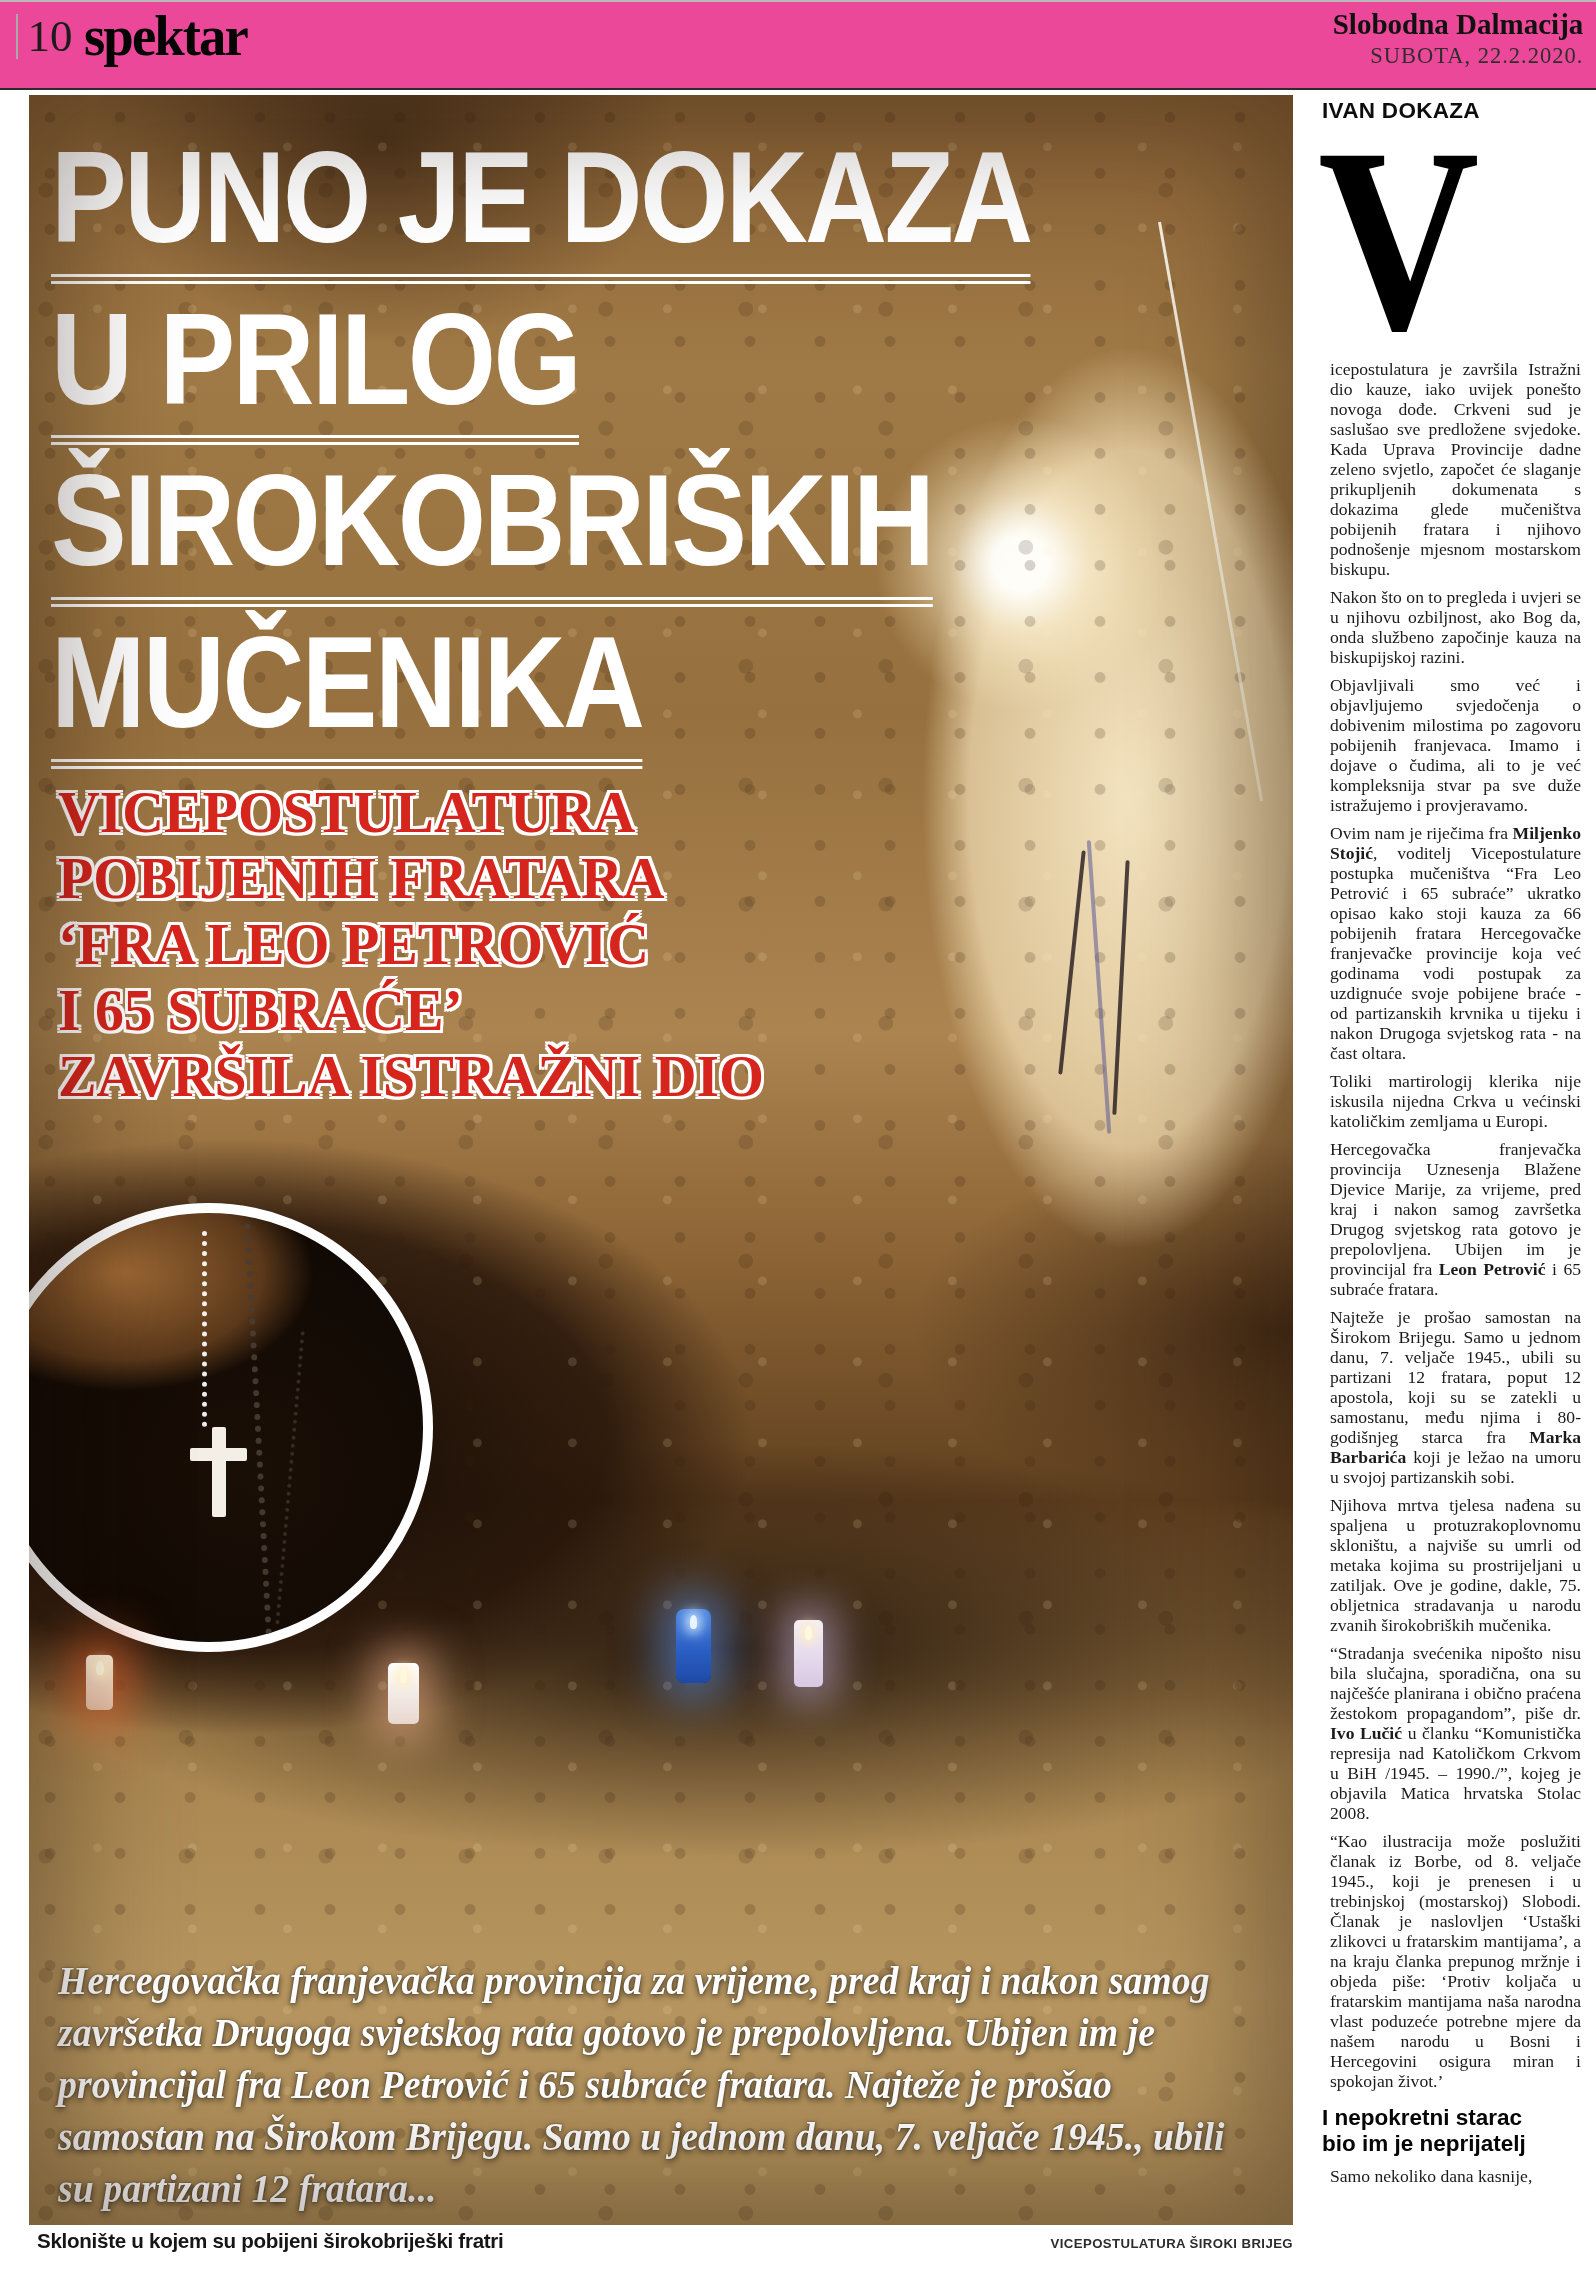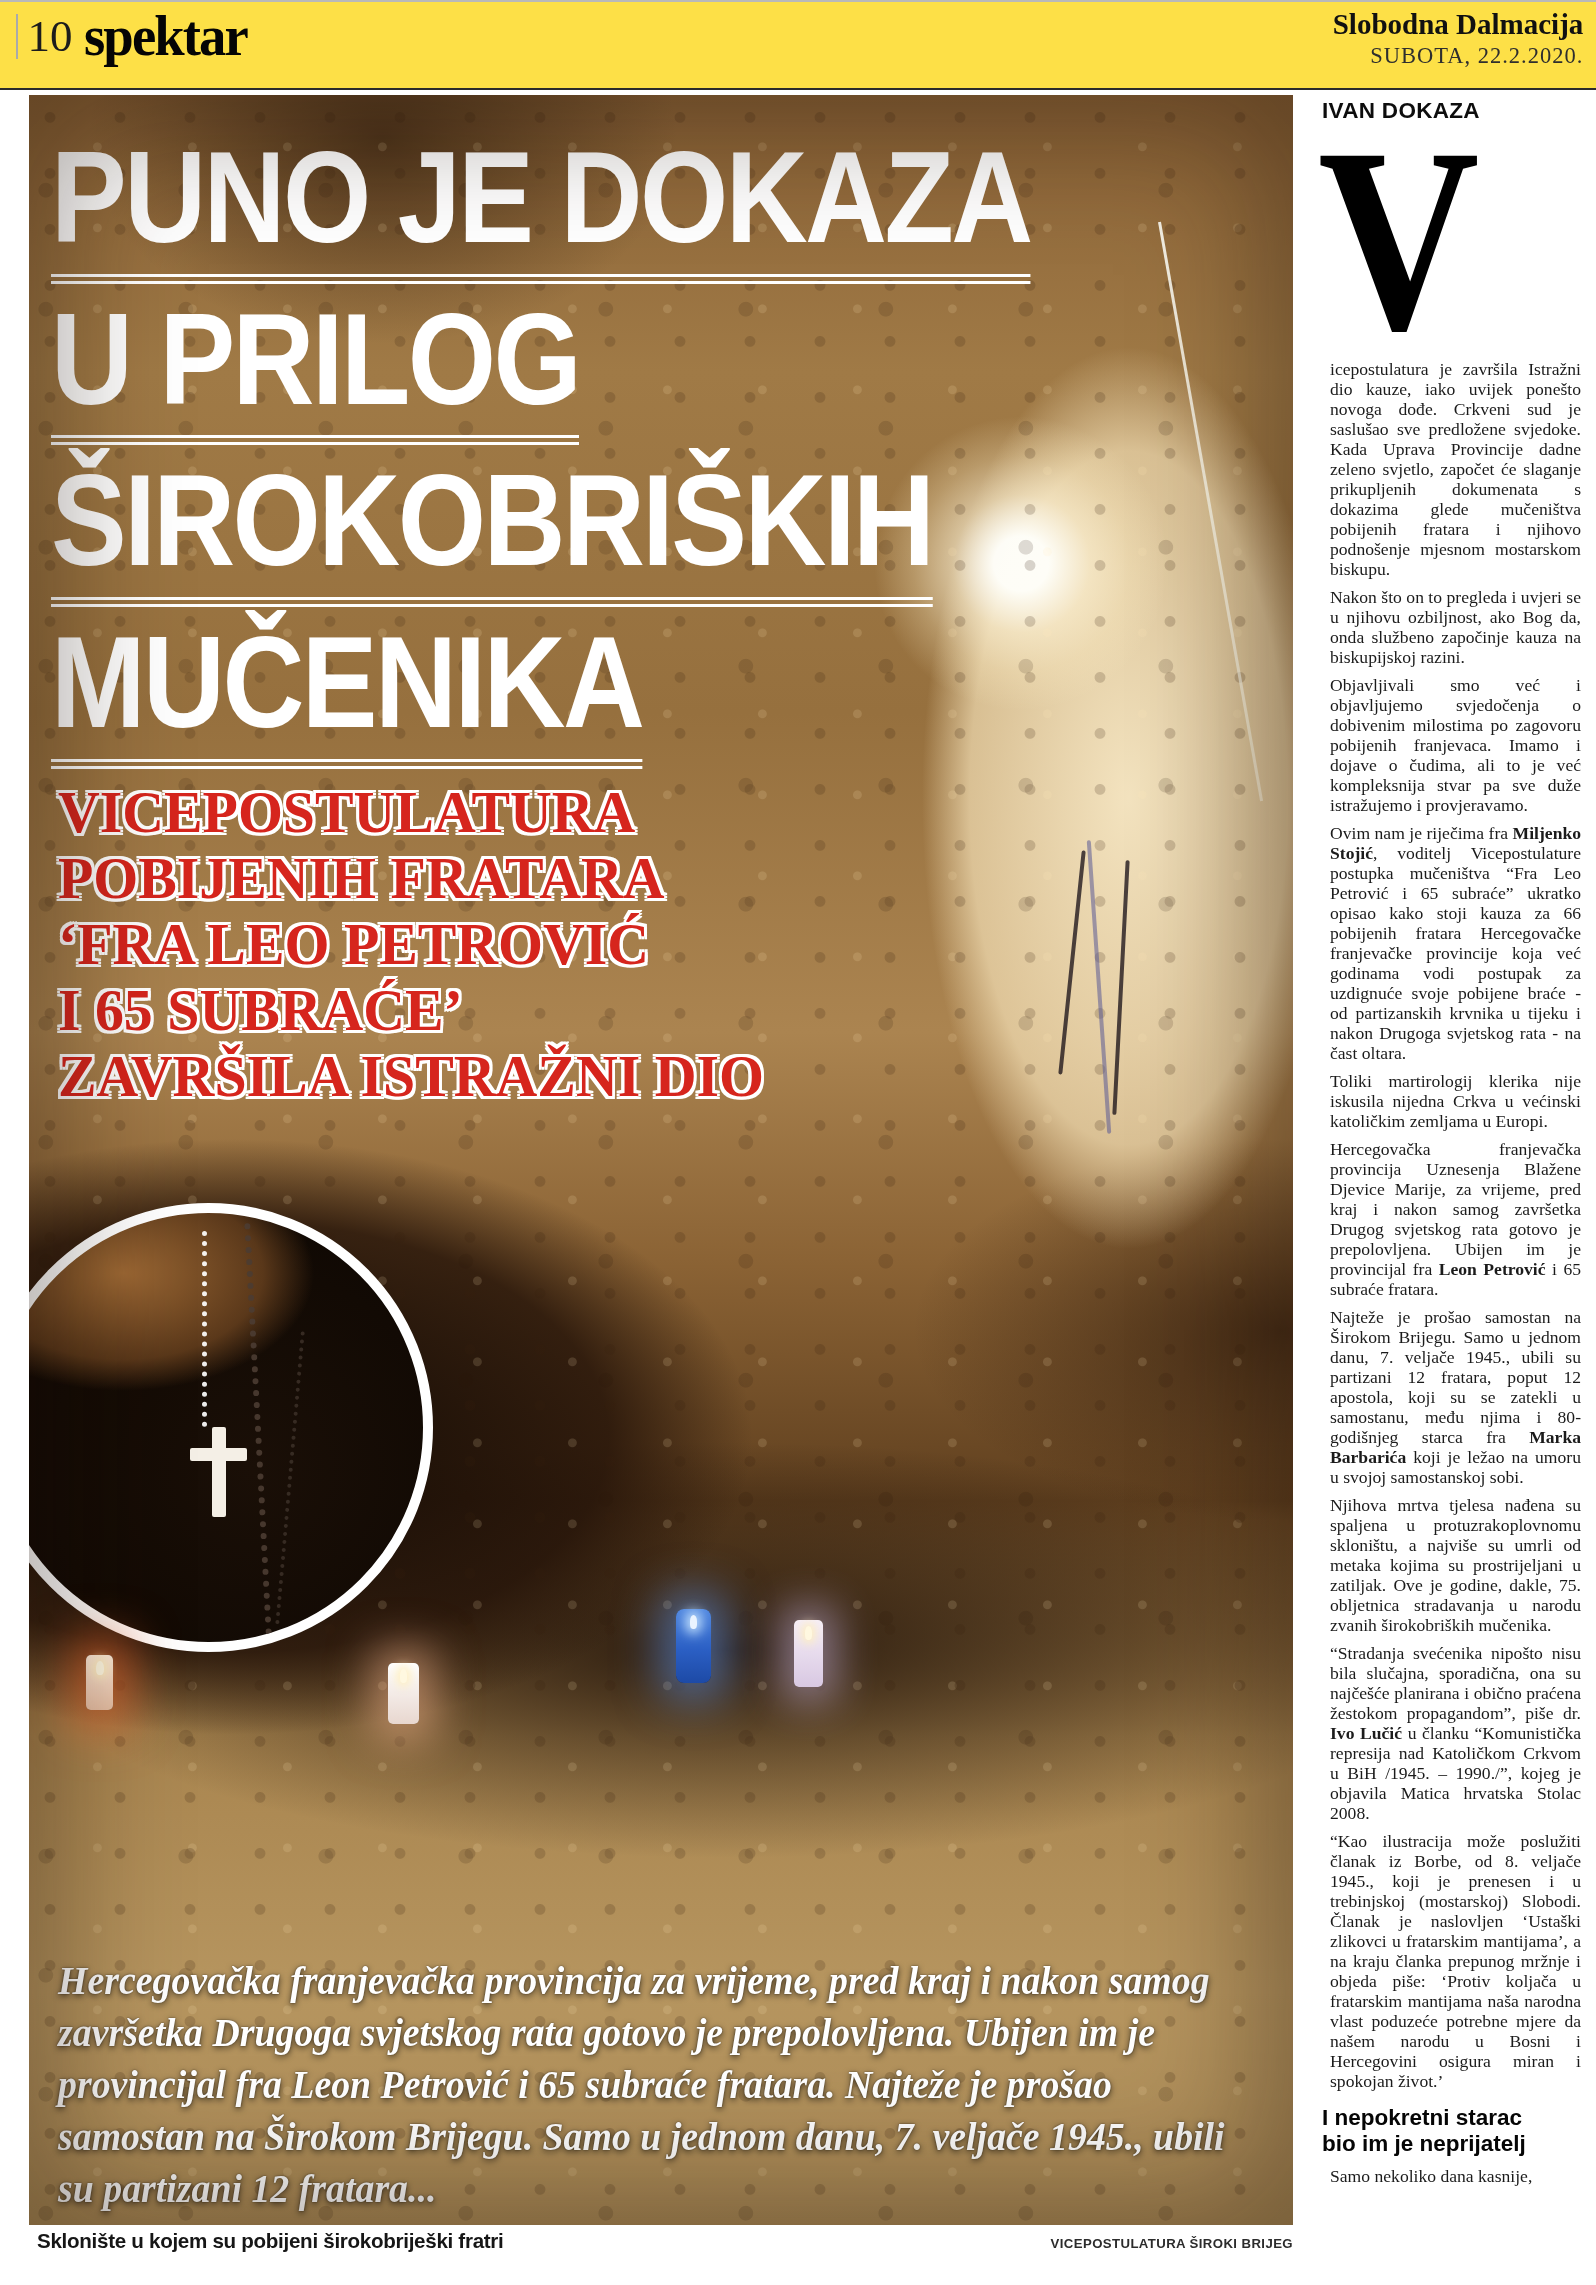--- a/index.html
+++ b/index.html
@@ -1,19 +1,19 @@
 <!DOCTYPE html>
 <html lang="hr"><head>
 <meta charset="utf-8">
 <style>
   html,body{margin:0;padding:0;background:#ffffff;}
   .page{position:relative;width:1597px;height:2286px;background:#ffffff;overflow:hidden;
         font-family:"Liberation Serif",serif;border-top:2px solid #b9b9b9;}
   
-  .header{position:absolute;left:0;top:0;width:1597px;height:86px;border-bottom:2px solid #2b2b2b;background:#fde047;}
+  .header{position:absolute;left:0;top:0;width:1597px;height:86px;border-bottom:2px solid #2b2b2b;background:#ec4899;}
   .page-num{position:absolute;left:15.7px;top:11.8px;font:400 45px/1 "Liberation Serif",serif;color:#1c1c1c;border-left:2px solid #aaa;padding-left:9.8px;}
   .section-name{position:absolute;left:84px;top:0px;font:bold 57px/1.2 "Liberation Serif",serif;color:#050505;letter-spacing:-2px;transform:scaleX(.96);transform-origin:left;}
   .paper-name{position:absolute;right:13.7px;top:7.8px;font:bold 29px/1 "Liberation Serif",serif;color:#111;}
   .paper-date{position:absolute;right:13.7px;top:43px;font:400 22.5px/1 "Liberation Serif",serif;color:#2e2e2e;letter-spacing:1px;}
   
   .photo{position:absolute;left:29px;top:93px;width:1264px;height:2130px;overflow:hidden;background:
     radial-gradient(circle 147px at 78.5% 22%, rgba(255,255,250,.97) 0 27.4px, rgba(255,244,214,.6) 69px, rgba(255,240,200,.28) 108px, transparent 147px),
     radial-gradient(ellipse 265px 578px at 87% 33%, rgba(248,233,198,.95), rgba(242,222,180,.72) 60%, transparent 78%),
     radial-gradient(ellipse 421px 294px at 28% 2%, rgba(62,40,20,.78), transparent 70%),
     radial-gradient(ellipse 686px 392px at 16% 63%, rgba(16,8,3,.96), rgba(35,18,8,.82) 55%, transparent 76%),
@@ -140,21 +140,21 @@
 
   <div class="article">
     <div class="byline">IVAN DOKAZA</div>
     <span class="dropcap">V</span>
     <p>icepostulatura je završila Istražni dio kauze, iako uvijek ponešto novoga dođe. Crkveni sud je saslušao sve predložene svjedoke. Kada Uprava Provincije dadne zeleno svjetlo, započet će slaganje prikupljenih dokumenata s dokazima glede mučeništva pobijenih fratara i njihovo podnošenje mjesnom mostarskom biskupu.</p>
     <p>Nakon što on to pregleda i uvjeri se u njihovu ozbiljnost, ako Bog da, onda službeno započinje kauza na biskupijskoj razini.</p>
     <p>Objavljivali smo već i objavljujemo svjedočenja o dobivenim milostima po zagovoru pobijenih franjevaca. Imamo i dojave o čudima, ali to je već kompleksnija stvar pa sve duže istražujemo i provjeravamo.</p>
     <p><span>Ovim nam je riječima fra </span><b>Miljenko Stojić</b><span>, voditelj Vicepostulature postupka mučeništva “Fra Leo Petrović i 65 subraće” ukratko opisao kako stoji kauza za 66 pobijenih fratara Hercegovačke franjevačke provincije koja već godinama vodi postupak za uzdignuće svoje pobijene braće - od partizanskih krvnika u tijeku i nakon Drugoga svjetskog rata - na čast oltara.</span></p>
     <p>Toliki martirologij klerika nije iskusila nijedna Crkva u većinski katoličkim zemljama u Europi.</p>
     <p><span>Hercegovačka franjevačka provincija Uznesenja Blažene Djevice Marije, za vrijeme, pred kraj i nakon samog završetka Drugog svjetskog rata gotovo je prepolovljena. Ubijen im je provincijal fra </span><b>Leon Petrović</b><span> i 65 subraće fratara.</span></p>
-    <p><span>Najteže je prošao samostan na Širokom Brijegu. Samo u jednom danu, 7. veljače 1945., ubili su partizani 12 fratara, poput 12 apostola, koji su se zatekli u samostanu, među njima i 80-godišnjeg starca fra </span><b>Marka Barbarića</b><span> koji je ležao na umoru u svojoj samostanskoj sobi.</span></p>
+    <p><span>Najteže je prošao samostan na Širokom Brijegu. Samo u jednom danu, 7. veljače 1945., ubili su partizani 12 fratara, poput 12 apostola, koji su se zatekli u samostanu, među njima i 80-godišnjeg starca fra </span><b>Marka Barbarića</b><span> koji je ležao na umoru u svojoj partizanskih sobi.</span></p>
     <p>Njihova mrtva tjelesa nađena su spaljena u protuzrakoplovnomu skloništu, a najviše su umrli od metaka kojima su prostrijeljani u zatiljak. Ove je godine, dakle, 75. obljetnica stradavanja u narodu zvanih širokobriških mučenika.</p>
     <p><span>“Stradanja svećenika nipošto nisu bila slučajna, sporadična, ona su najčešće planirana i obično praćena žestokom propagandom”, piše dr. </span><b>Ivo Lučić</b><span> u članku “Komunistička represija nad Katoličkom Crkvom u BiH /1945. – 1990./”, kojeg je objavila Matica hrvatska Stolac 2008.</span></p>
     <p>“Kao ilustracija može poslužiti članak iz Borbe, od 8. veljače 1945., koji je prenesen i u trebinjskoj (mostarskoj) Slobodi. Članak je naslovljen ‘Ustaški zlikovci u fratarskim mantijama’, a na kraju članka prepunog mržnje i objeda piše: ‘Protiv koljača u fratarskim mantijama naša narodna vlast poduzeće potrebne mjere da našem narodu u Bosni i Hercegovini osigura miran i spokojan život.’</p>
     <div class="subhead2">
       <span>I nepokretni starac</span>
       <span>bio im je neprijatelj</span>
     </div>
     <p>Samo nekoliko dana kasnije,</p>
   </div>
 

